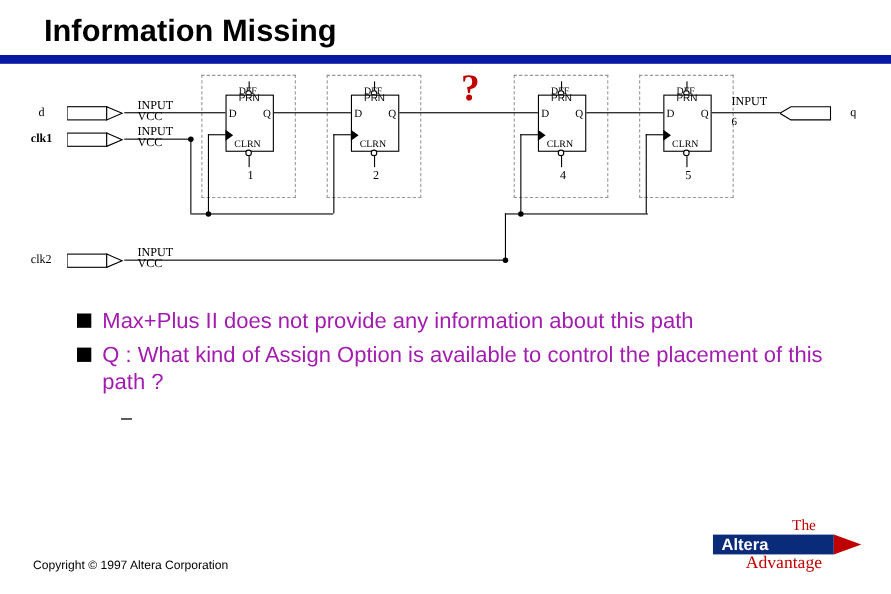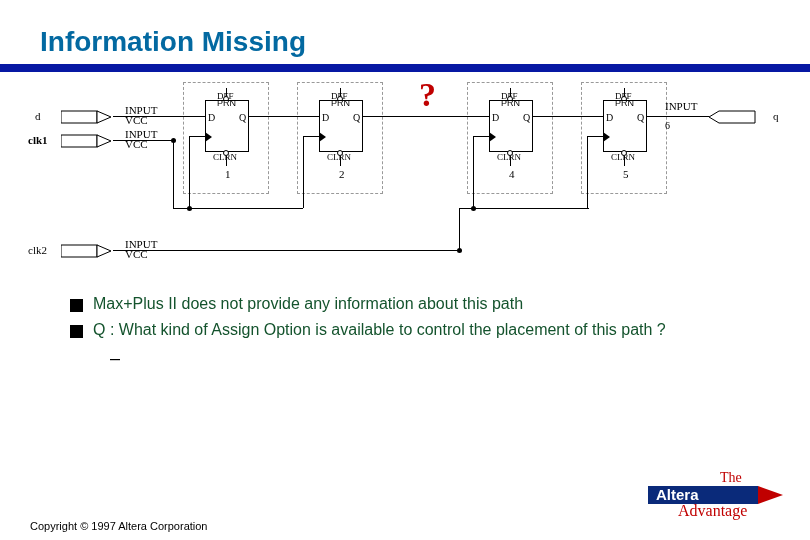--- a/index.html
+++ b/index.html
@@ -2,59 +2,59 @@
 <html><head>
 <meta charset="utf-8">
 <style>
   * { box-sizing: border-box; margin: 0; padding: 0; }
   body {
     width: 810px; height: 540px;
     font-family: Arial, Helvetica, sans-serif;
     background: #fff; position: relative; overflow: hidden;
   }
   .title {
-    font-size: 28px; font-weight: bold; color: #0369a1;
-    padding: 26px 0 6px 40px;
+    font-size: 28px; font-weight: bold; color: #000000;
+    padding: 12px 0 6px 40px;
   }
   .title-bar { height: 8px; background: #0718a3; width: 100%; }
 
   .diagram {
     position: relative; width: 760px; height: 200px;
     margin: 0 auto; margin-top: 6px;
   }
   .lbl { position: absolute; font-size: 11px; font-family: 'Times New Roman', serif; color:#000; }
   .port { position: absolute; }
   .port svg { display:block; }
   .dff { position: absolute; width: 64px; height: 76px; }
   .dff-box { position:absolute; left:10px; top:12px; width:44px; height:52px; border:1px solid #000; background:#fff; }
   .dff-top { position:absolute; left:22px; top:3px; font-size:9px; font-family:'Times New Roman',serif; }
   .dff-prn { position:absolute; left:22px; top:10px; font-size:9px; font-family:Liberation Sans, sans-serif; }
   .dff-d { position:absolute; left:13px; top:24px; font-size:10px; font-family:'Times New Roman',serif; }
   .dff-q { position:absolute; left:44px; top:24px; font-size:10px; font-family:'Times New Roman',serif; }
-  .dff-clrn { position:absolute; left:18px; top:52px; font-size:9px; font-family:'Times New Roman',serif;margin-top:12px; }
+  .dff-clrn { position:absolute; left:18px; top:52px; font-size:9px; font-family:'Times New Roman',serif; }
   .dff-num { position:absolute; left:30px; top:80px; font-size:11px; font-family:'Times New Roman',serif; }
   .dff-tri { position:absolute; left:10px; top:44px; width:0;height:0;border-top:5px solid transparent;border-bottom:5px solid transparent;border-left:7px solid #000; }
   .dff-bub-top { position:absolute; left:28px; top:8px; width:6px;height:6px;border:1px solid #000;border-radius:50%; background:#fff;}
   .dff-bub-bot { position:absolute; left:28px; top:62px; width:6px;height:6px;border:1px solid #000;border-radius:50%; background:#fff;}
   .dff-stub-top { position:absolute; left:31px; top:0; width:1px; height:8px; background:#000;}
   .dff-stub-bot { position:absolute; left:31px; top:68px; width:1px; height:10px; background:#000;}
   .wire { position:absolute; background:#000; }
   .dot { position:absolute; width:5px;height:5px;background:#000;border-radius:50%; }
   .dashbox { position:absolute; border:1px dashed #999; }
   .qmark { position:absolute; font-family:'Times New Roman',serif; font-size:34px; font-weight:bold; color:#c00000; }
 
   .bullets { margin: 16px 50px 0 70px; }
   .bullet-row { display:flex; align-items:flex-start; margin-bottom:6px; }
   .sq { width:13px; height:13px; background:#000; flex:0 0 13px; margin-top:5px; margin-right:10px;}
-  .btext { font-size:16px; color:#14532d; line-height:1.25; }
+  .btext { font-size:20px; color:#a21caf; line-height:1.25; }
   .sub-row { display:flex; margin-left:40px; margin-top:8px; }
   .dash { font-size:18px; margin-right:8px; }
   .stext { font-size:18px; }
 
-  .copyright { position:absolute; left:30px; bottom:8px; font-size:11px; color:#000; }
+  .copyright { position:absolute; left:30px; bottom:20px; font-size:11px; color:#000; }
   .logo { position:absolute; right:22px; bottom:20px; width:140px; height:50px; }
 </style>
 </head>
 <body>
 
 <div class="title">Information Missing</div>
 <div class="title-bar"></div>
 
 <div class="diagram">
 

